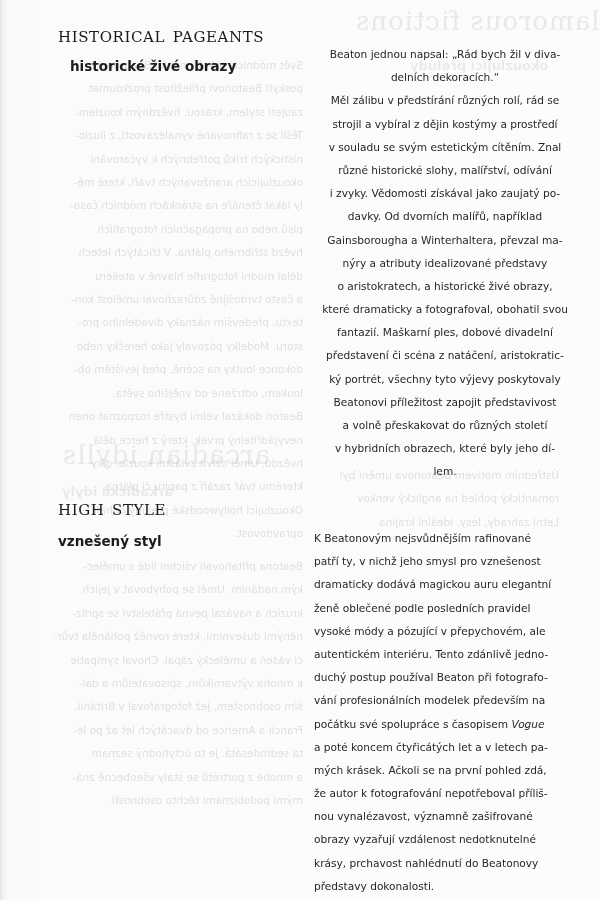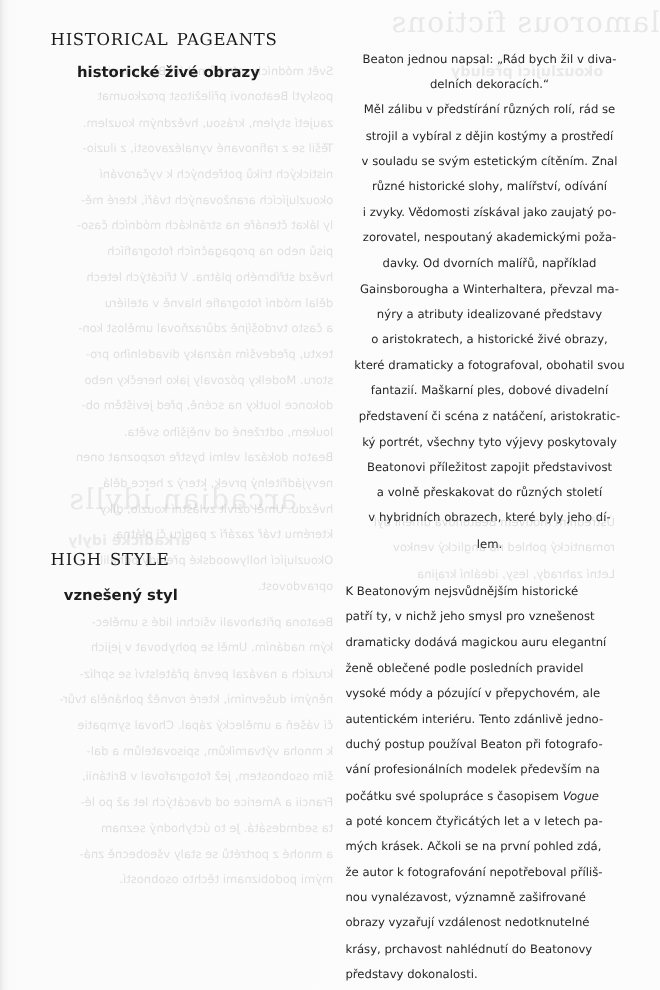--- a/index.html
+++ b/index.html
@@ -49,21 +49,21 @@
       color: #b8b8b8;
       opacity: 0.42;
       transform: scaleX(-1);
       text-align: justify;
     }
     .ghost-col div { white-space: nowrap; }
 
     
     .heading {
       position: absolute;
-      left: 46px;
+      left: 58px;
       font-family: "DejaVu Serif", serif;
       font-size: 22px;
       letter-spacing: 0.6px;
       color: #1a1a1a;
       font-variant: small-caps;
       font-weight: normal;
       margin: 0;
     }
     .subheading {
       position: absolute;
@@ -148,40 +148,39 @@
   <h3 class="subheading" style="top:58px;margin-left:12px;">historické živé obrazy</h3>
 
   <div class="body-col" id="body-0" style="top:43px;text-align:center;">
       <span class="line">Beaton jednou napsal: „Rád bych žil v diva-</span>
       <span class="line">delních dekoracích.“</span>
       <span class="line">Měl zálibu v předstírání různých rolí, rád se</span>
       <span class="line">strojil a vybíral z dějin kostýmy a prostředí</span>
       <span class="line">v souladu se svým estetickým cítěním. Znal</span>
       <span class="line">různé historické slohy, malířství, odívání</span>
       <span class="line">i zvyky. Vědomosti získával jako zaujatý po-</span>
-      <span class="line">zorovatel, nespoutaný akademickými poža-</span>
       <span class="line">davky. Od dvorních malířů, například</span>
       <span class="line">Gainsborougha a Winterhaltera, převzal ma-</span>
       <span class="line">nýry a atributy idealizované představy</span>
       <span class="line">o aristokratech, a historické živé obrazy,</span>
       <span class="line">které dramaticky a fotografoval, obohatil svou</span>
       <span class="line">fantazií. Maškarní ples, dobové divadelní</span>
       <span class="line">představení či scéna z natáčení, aristokratic-</span>
       <span class="line">ký portrét, všechny tyto výjevy poskytovaly</span>
       <span class="line">Beatonovi příležitost zapojit představivost</span>
       <span class="line">a volně přeskakovat do různých století</span>
       <span class="line">v hybridních obrazech, které byly jeho dí-</span>
       <span class="line">lem.</span>
     </div>
 
   <h2 class="heading" style="top:495px;">high style</h2>
   <h3 class="subheading" style="top:533px;">vznešený styl</h3>
 
   <div class="body-col" id="body-1" style="top:527px;">
-      <span class="line">K Beatonovým nejsvůdnějším historické</span>
+      <span class="line">K Beatonovým nejsvůdnějším rafinované</span>
       <span class="line">patří ty, v nichž jeho smysl pro vznešenost</span>
       <span class="line">dramaticky dodává magickou auru elegantní</span>
       <span class="line">ženě oblečené podle posledních pravidel</span>
       <span class="line">vysoké módy a pózující v přepychovém, ale</span>
       <span class="line">autentickém interiéru. Tento zdánlivě jedno-</span>
       <span class="line">duchý postup používal Beaton při fotografo-</span>
       <span class="line">vání profesionálních modelek především na</span>
       <span class="line">počátku své spolupráce s časopisem <em>Vogue</em></span>
       <span class="line">a poté koncem čtyřicátých let a v letech pa-</span>
       <span class="line">mých krásek. Ačkoli se na první pohled zdá,</span>

